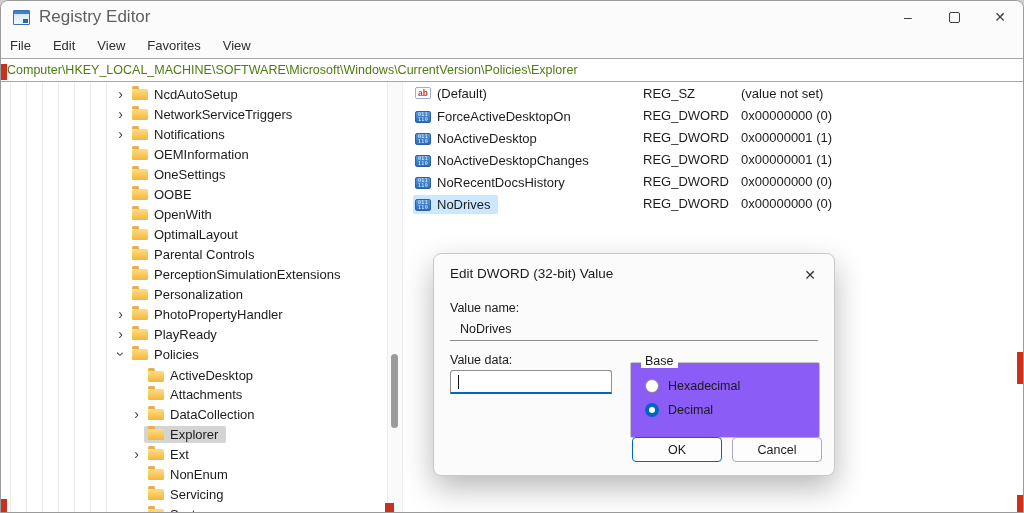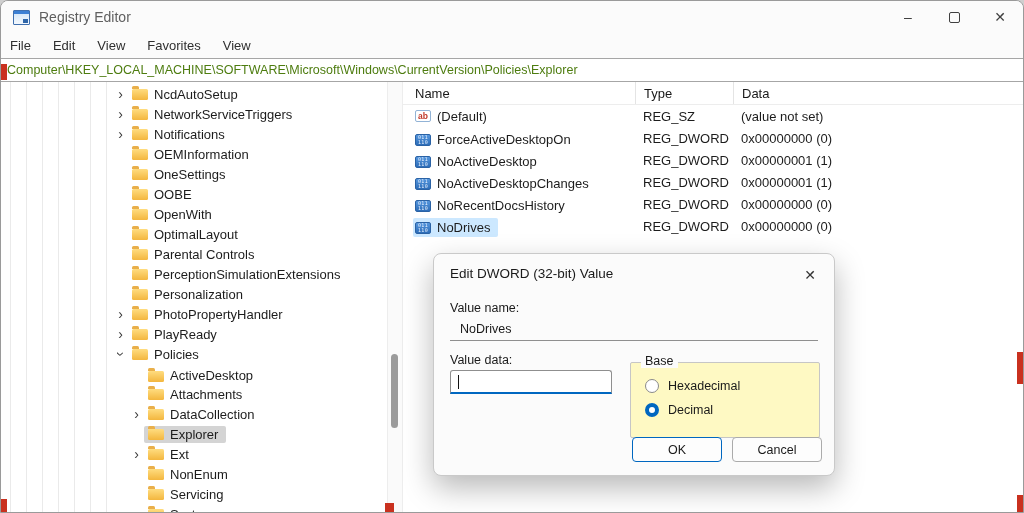--- a/index.html
+++ b/index.html
@@ -7,21 +7,21 @@
     position:relative;width:1024px;height:513px;box-sizing:border-box;
     display:flex;flex-direction:column;overflow:hidden;
     border:1px solid #9a9a9a;border-radius:8px 8px 0 0;background:#fbfbfb;
     font-family:"Liberation Sans",sans-serif;-webkit-font-smoothing:antialiased;
   }
   
   .titlebar{display:flex;align-items:center;height:32px;flex:none;padding-left:12px;gap:9px;background:#fbfbfb;}
   .app-icon{width:15px;height:13px;border:1px solid #3f6fae;background:linear-gradient(#cfe3f7,#f3f8fd);position:relative;border-radius:1px;flex:none;}
   .app-icon::before{content:"";position:absolute;left:0;top:0;right:0;height:3px;background:#3b7fd4;}
   .app-icon::after{content:"";position:absolute;right:1px;bottom:1px;width:5px;height:4px;background:#2f66a9;}
-  .title-text{font-size:14px;color:#5f5f5f;}
+  .title-text{font-size:17px;color:#5f5f5f;}
   .win-controls{margin-left:auto;display:flex;height:100%;}
   .win-btn{width:46px;height:100%;display:flex;align-items:center;justify-content:center;color:#404040;font-size:14px;}
   .max-box{width:9px;height:9px;border:1px solid #404040;border-radius:2px;}
   
   .menubar{display:flex;align-items:center;height:25px;flex:none;gap:4px;background:#fbfbfb;}
   .menu-item{padding:0 9px;font-size:13px;color:#2f2f2f;}
   
   .addressbar{height:24px;flex:none;border-top:1px solid #a6a6a6;border-bottom:1px solid #a6a6a6;display:flex;align-items:center;box-sizing:border-box;background:#fff;}
   .addressbar input{border:0;outline:0;width:100%;font-family:"Liberation Sans",sans-serif;font-size:12.5px;color:#4d7c0f;padding:0 0 0 6px;background:transparent;}
   
@@ -65,21 +65,21 @@
     border:1px solid #c9c9c9;border-radius:8px;box-shadow:0 12px 30px rgba(0,0,0,.28);z-index:5;font-size:12.5px;color:#1a1a1a;}
   .dlg-title{position:absolute;left:16px;top:12px;font-size:13.5px;}
   .dlg-close{position:absolute;right:12px;top:9px;font-size:14px;color:#333;width:24px;height:24px;display:flex;align-items:center;justify-content:center;}
   .lbl-vname{position:absolute;left:16px;top:47px;}
   .fld-vname{position:absolute;left:16px;top:64px;width:368px;height:23px;border-bottom:1px solid #8f8f8f;
     display:flex;align-items:center;padding-left:10px;box-sizing:border-box;}
   .lbl-vdata{position:absolute;left:16px;top:99px;}
   .fld-vdata{position:absolute;left:16px;top:116px;width:162px;height:24px;background:#fff;border:1px solid #8f8f8f;
     border-bottom:2px solid #0067c0;border-radius:3px 3px 0 0;box-sizing:border-box;}
   .caret{position:absolute;left:7px;top:4px;width:1px;height:14px;background:#111;}
-  .groupbox{position:absolute;left:196px;top:108px;width:188px;height:74px;border:1px solid #c6c6c6;border-radius:2px;background:#fef9c3;}
+  .groupbox{position:absolute;left:196px;top:108px;width:188px;height:74px;border:1px solid #c6c6c6;border-radius:2px;background:#8b5cf6;}
   .group-legend{position:absolute;left:10px;top:-9px;padding:0 4px;background:#fbfbfb;}
   .radio-row{position:absolute;left:14px;display:flex;align-items:center;gap:9px;height:18px;}
   .radio-row.r0{top:14px;}
   .radio-row.r1{top:38px;}
   .radio{width:14px;height:14px;border-radius:50%;border:1px solid #8a8a8a;background:#fff;box-sizing:border-box;flex:none;}
   .radio-row.checked .radio{border:4.5px solid #0067c0;}
   .btn{position:absolute;top:183px;width:90px;height:25px;border-radius:4px;background:#fdfdfd;
     font-family:"Liberation Sans",sans-serif;font-size:12.5px;display:flex;align-items:center;justify-content:center;color:#1a1a1a;box-sizing:border-box;padding:0;cursor:default;}
   .btn-ok{left:198px;border:1px solid #0067c0;}
   .btn-cancel{left:298px;border:1px solid #ababab;}
@@ -275,25 +275,20 @@
             </span>
           </div>
         </div>
     </div>
 
     <div class="tree-scroll">
       <div class="tree-thumb"></div>
     </div>
 
     <div class="list-pane">
-      <div class="list-header">
-          <div class="col col-0">Name</div>
-          <div class="col col-1">Type</div>
-          <div class="col col-2">Data</div>
-        </div>
       <div>
           <div class="list-row">
             <div class="cell c-name"><span class="row-hl">
                 <span class="reg-icon reg-sz">ab</span>
                 <span>(Default)</span>
               </span></div>
             <div class="cell c-type">REG_SZ</div>
             <div class="cell c-data">(value not set)</div>
           </div>
           <div class="list-row">

